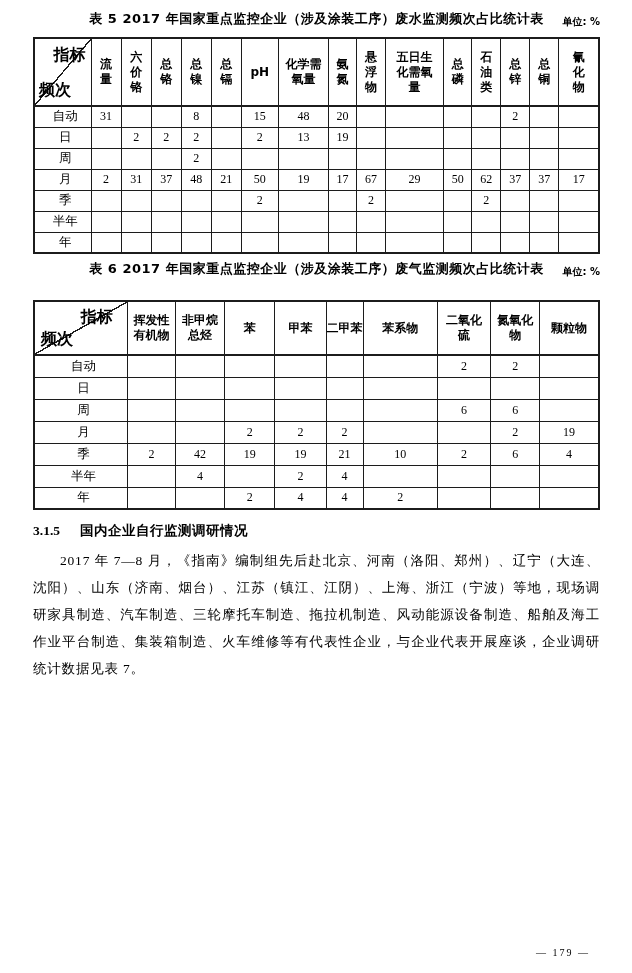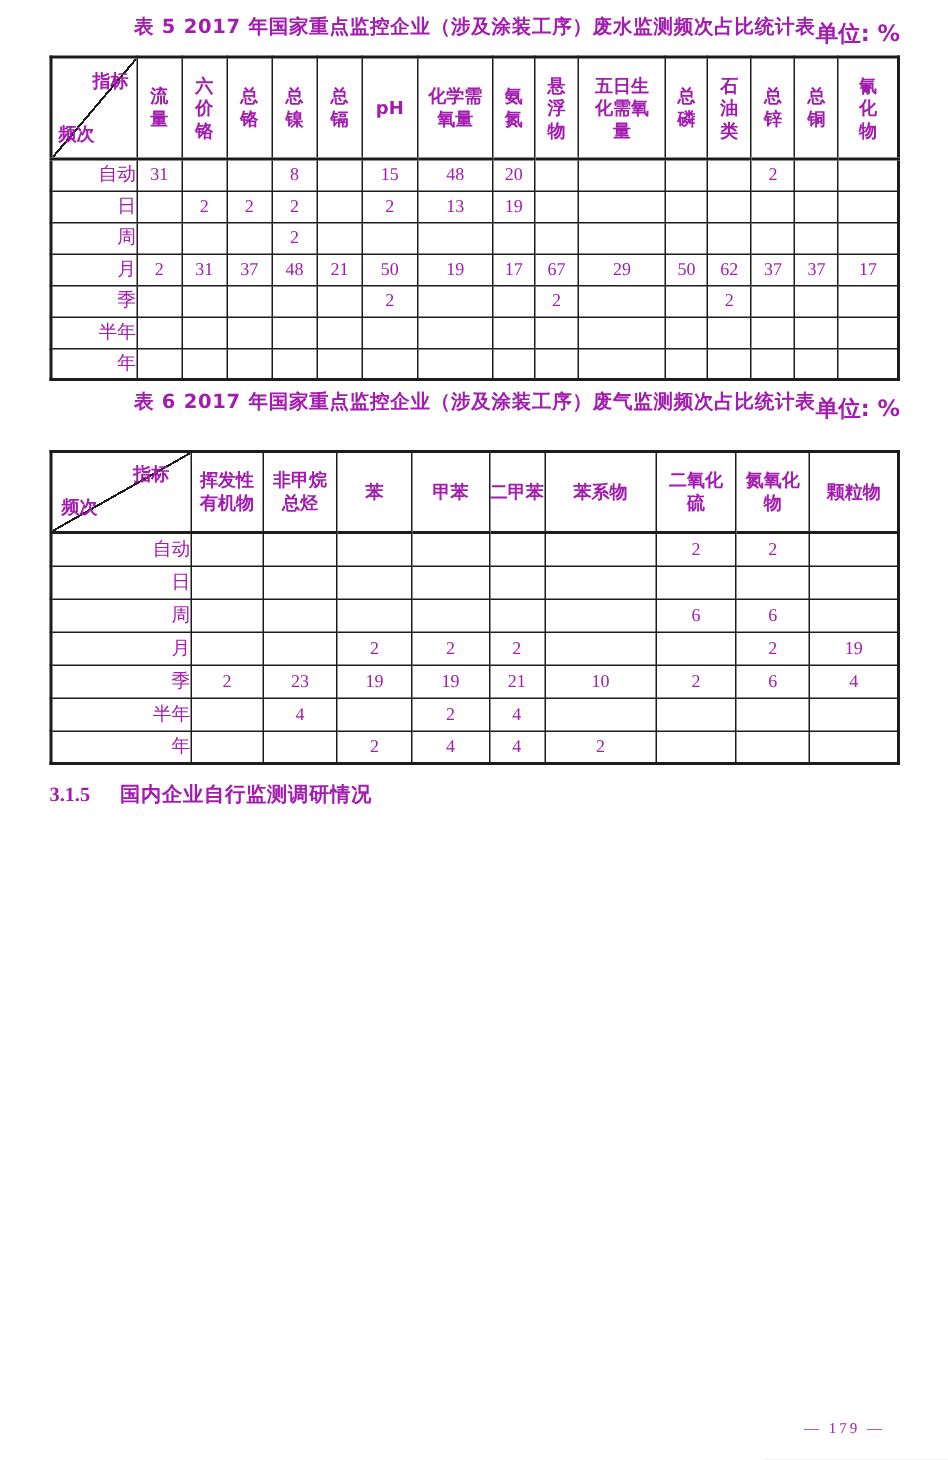--- a/index.html
+++ b/index.html
@@ -1,55 +1,55 @@
 <!DOCTYPE html>
 <html><head>
 <meta charset="utf-8">
 <style>
   html,body{margin:0;padding:0;background:#e8e8e8;}
   .page{
     width:632px;height:973px;position:relative;background:#ffffff;
     box-sizing:border-box;padding:8px 32px 0 33px;
-    font-family:"Liberation Serif","DejaVu Serif",serif;color:#a21caf;
+    font-family:"Liberation Serif","DejaVu Serif",serif;color:#000000;
     overflow:hidden;
   }
   .doc-title{
     position:relative;text-align:center;height:22px;line-height:22px;
     font-family:"DejaVu Sans","Liberation Sans",sans-serif;
     font-weight:bold;font-size:13px;letter-spacing:0.5px;margin:0 0 7px 0;
   }
   .doc-title .unit{
-    position:absolute;right:0;bottom:2px;font-size:15px;font-weight:bold;
+    position:absolute;right:0;bottom:2px;font-size:10px;font-weight:bold;
     letter-spacing:0;line-height:12px;
   }
   .cap-t6{margin-top:4px;margin-bottom:20px;}
 
   table.freq{border-collapse:collapse;table-layout:fixed;width:567px;
     border:2px solid #1c1c1c;}
   .freq th,.freq td{border:1px solid #1c1c1c;padding:0;text-align:center;
     vertical-align:middle;overflow:hidden;}
   .freq thead th{
     font-family:"DejaVu Sans","Liberation Sans",sans-serif;
     font-weight:bold;font-size:12px;line-height:15px;
     border-bottom:2px solid #1c1c1c;
   }
   .freq tbody th{font-weight:normal;font-family:"Liberation Serif","DejaVu Serif",serif;
-    text-align:right;padding-left:5px;font-size:12.5px;}
+    text-align:center;padding-left:5px;font-size:12.5px;}
   .freq td{font-family:"Liberation Serif","DejaVu Serif",serif;font-size:12px;}
   .t5 thead tr{height:68px;} .t5 tbody tr{height:21px;}
   .t6 thead tr{height:54px;} .t6 tbody tr{height:22px;}
 
   th.corner{position:relative;padding:0;}
   .diag{position:absolute;top:0;left:0;right:0;bottom:0;display:block;
     background:linear-gradient(to bottom right,
       transparent calc(50% - 0.7px),
       #1c1c1c calc(50% - 0.7px),
       #1c1c1c calc(50% + 0.7px),
       transparent calc(50% + 0.7px));}
-  .corner-top,.corner-bottom{position:absolute;font-size:12px;font-weight:bold;
+  .corner-top,.corner-bottom{position:absolute;font-size:16px;font-weight:bold;
     font-family:Liberation Sans, sans-serif;line-height:13px;}
   .t5 .corner-top{top:9px;right:5px;}
   .t5 .corner-bottom{bottom:9px;left:4px;}
   .t6 .corner-top{top:8px;right:14px;}
   .t6 .corner-bottom{bottom:9px;left:6px;}
 
   .para{font-size:13.5px;line-height:33px;text-align:justify;
     text-indent:2em;letter-spacing:0.8px;margin:5px 0 0 0;}
   .para.p2{margin-top:6px;}
   .para.p3{line-height:27px;margin-top:6px;}
@@ -400,21 +400,21 @@
           <td>2</td>
           <td>2</td>
           <td></td>
           <td></td>
           <td>2</td>
           <td>19</td>
         </tr>
         <tr>
           <th>季</th>
           <td>2</td>
-          <td>23</td>
+          <td>42</td>
           <td>19</td>
           <td>19</td>
           <td>21</td>
           <td>10</td>
           <td>2</td>
           <td>6</td>
           <td>4</td>
         </tr>
         <tr>
           <th>半年</th>
@@ -441,16 +441,17 @@
           <td></td>
         </tr>
       </tbody>
     </table>
 
 
   <div class="section-head">
     <span class="num">3.1.5</span><span class="txt">国内企业自行监测调研情况</span>
   </div>
 
+  <p class="para p3">2017 年 7—8 月，《指南》编制组先后赴北京、河南（洛阳、郑州）、辽宁（大连、沈阳）、山东（济南、烟台）、江苏（镇江、江阴）、上海、浙江（宁波）等地，现场调研家具制造、汽车制造、三轮摩托车制造、拖拉机制造、风动能源设备制造、船舶及海工作业平台制造、集装箱制造、火车维修等有代表性企业，与企业代表开展座谈，企业调研统计数据见表 7。</p>
 
   <div class="page-num">— 179 —</div>
 
 </div>
 
 </body></html>

